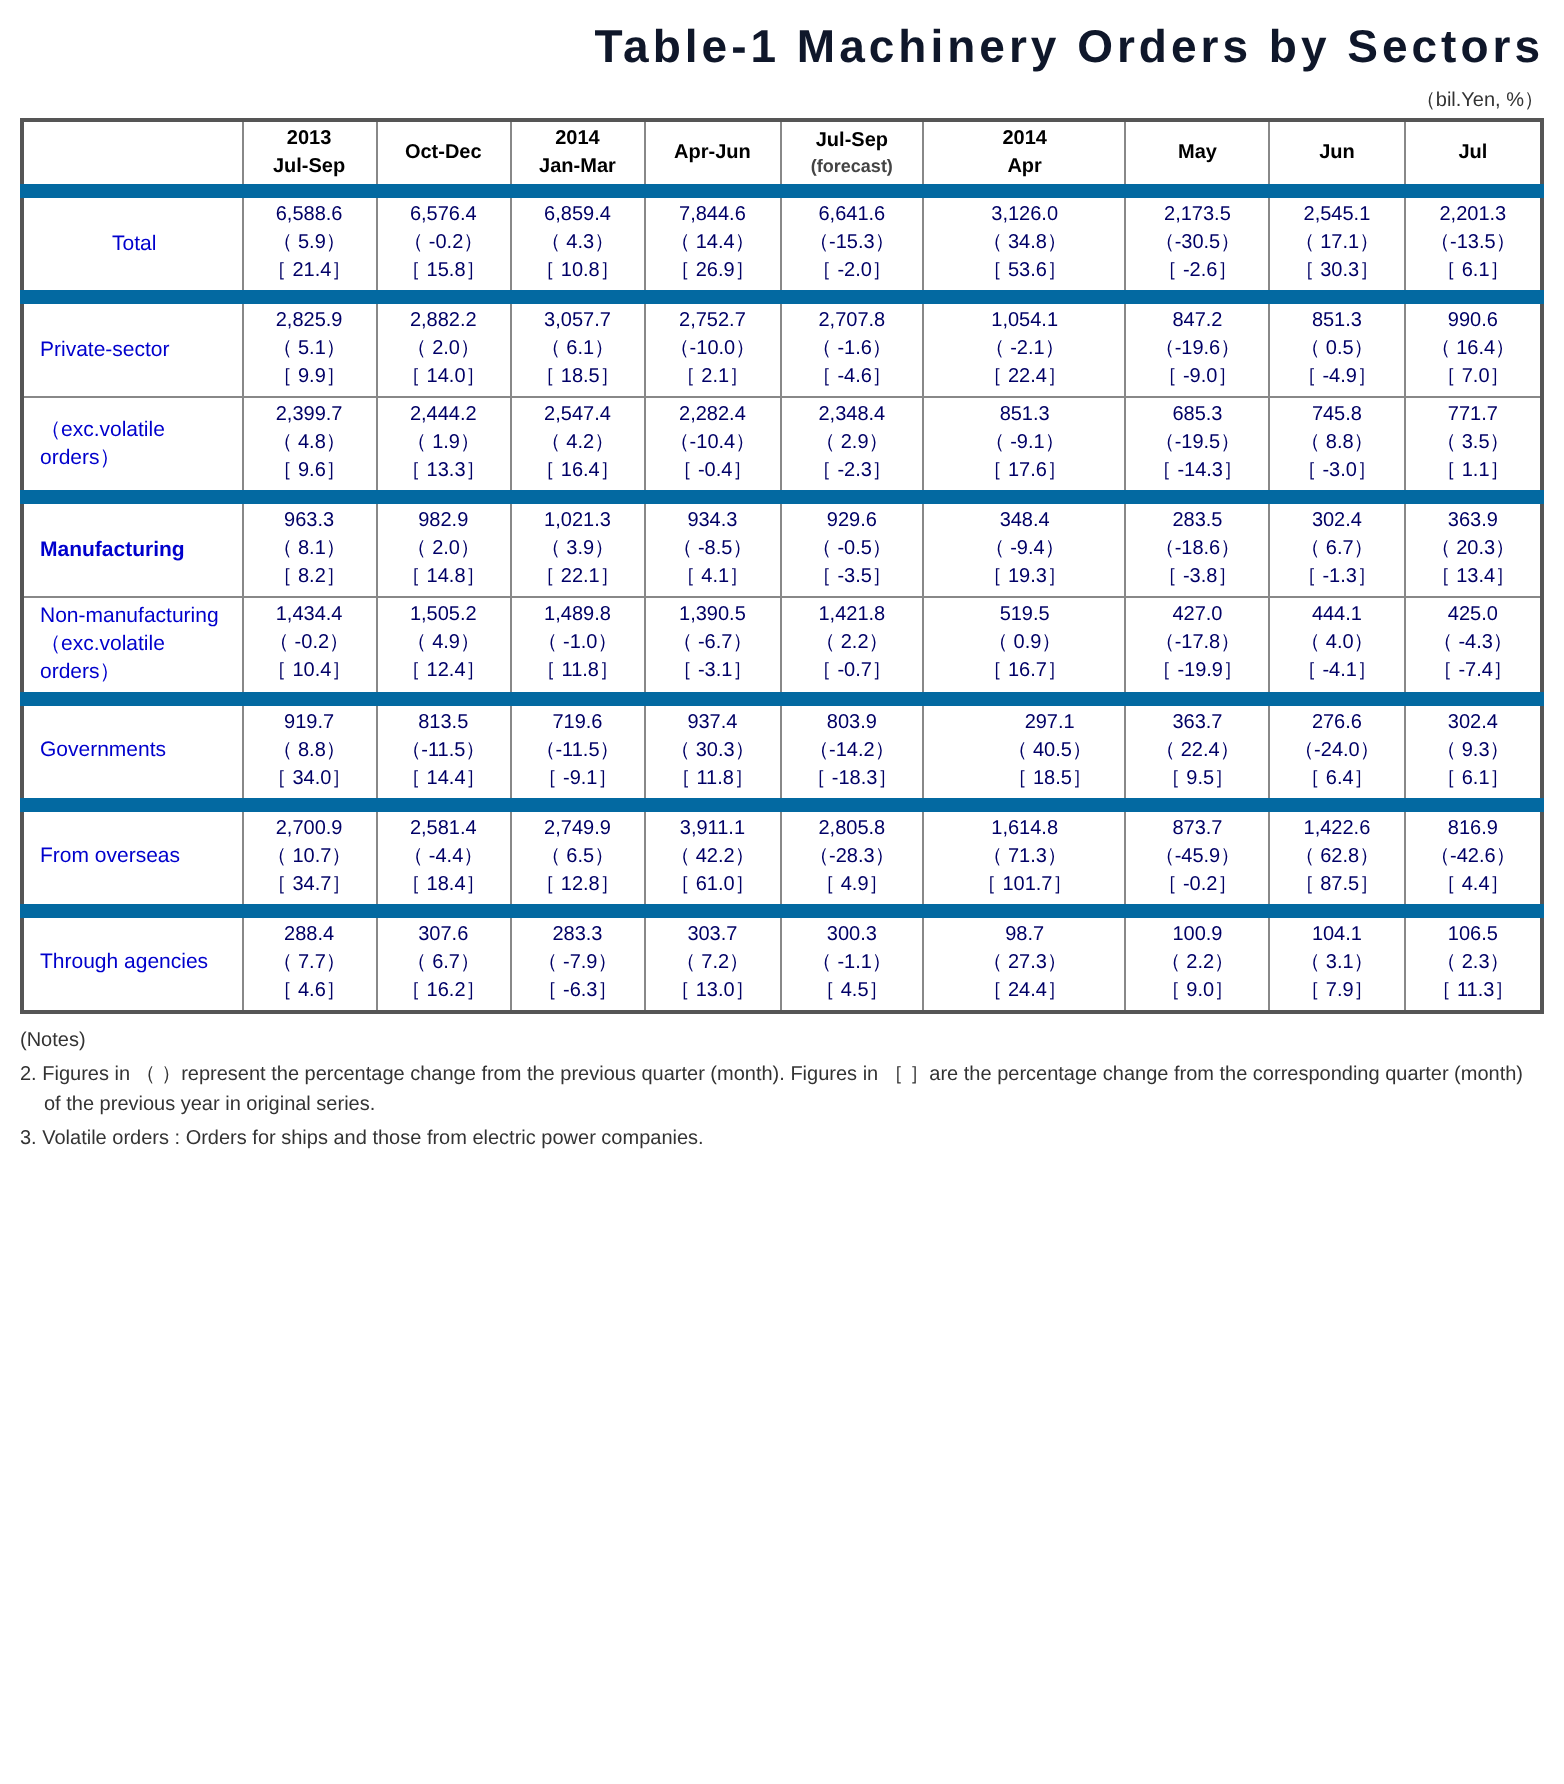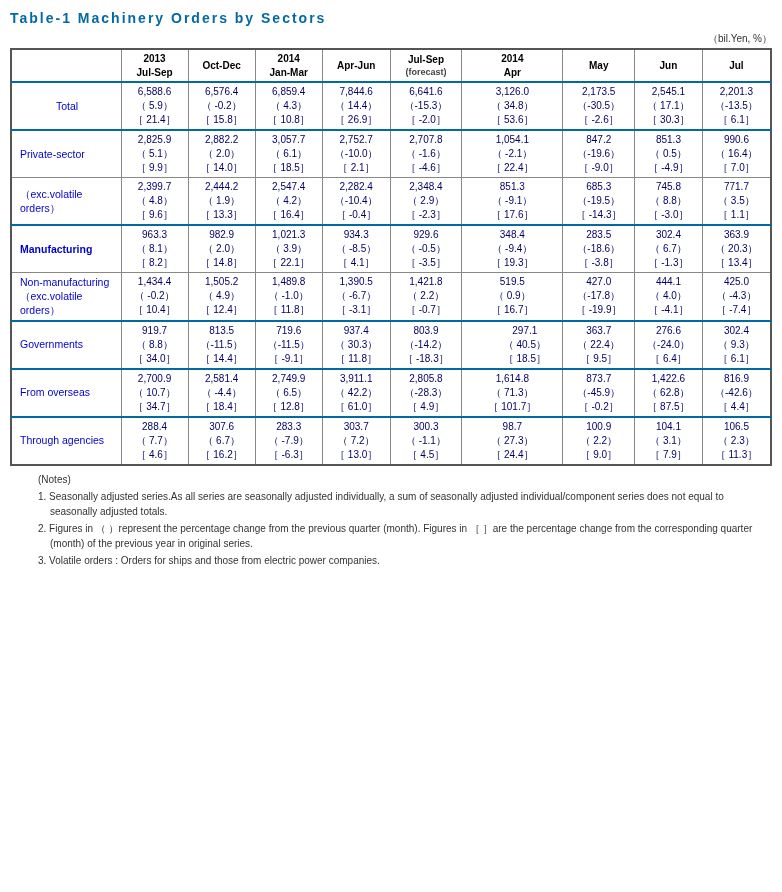--- a/index.html
+++ b/index.html
@@ -4,24 +4,24 @@
   <style>
     * { box-sizing: border-box; margin: 0; padding: 0; }
     body {
       font-family: Arial, sans-serif;
       font-size: 11px;
       background: #fff;
       padding: 10px;
       width: 782px;
     }
     h1 {
-      text-align: left;
-      font-size: 14px;
+      text-align: right;
+      font-size: 23px;
       font-weight: bold;
-      color: #0369a1;
+      color: #0f172a;
       margin-bottom: 6px;
       letter-spacing: 2px;
     }
     .unit-note {
       text-align: right;
       font-size: 10px;
       color: #333;
       margin-bottom: 2px;
     }
     table {
@@ -51,29 +51,29 @@
       font-size: 10.5px;
       vertical-align: middle;
     }
     .data-cell {
       color: #006;
       font-size: 10px;
       white-space: pre-line;
       line-height: 1.4;
     }
     .section-row td {
-      border-top: 2px solid #0369a1;
+      border-top: 7px solid #0369a1;
     }
     .notes {
       margin-top: 6px;
       font-size: 10px;
       color: #333;
       line-height: 1.5;
     }
-    .notes p { margin-bottom: 2px; margin-left: 28px; }
+    .notes p { margin-bottom: 2px; }
     .forecast-sub {
       font-size: 9px;
       color: #444;
       display: block;
     }
     .header-top {
       font-size: 10px;
       font-weight: bold;
     }
   </style>
@@ -338,16 +338,15 @@
 ［ 7.9］</td>
         <td class="data-cell" style="white-space: pre-line;">106.5
 （ 2.3）
 ［ 11.3］</td>
       </tr>
     </tbody>
 </table>
 
 <div class="notes">
   <p>(Notes)</p>
-<p style="padding-left: 12px; text-indent: -12px;">1. Seasonally adjusted series.As all series are seasonally adjusted individually, a sum of seasonally adjusted individual/component series does not equal to seasonally adjusted totals.</p>
     <p style="padding-left: 12px; text-indent: -12px;">2. Figures in （ ）represent the percentage change from the previous quarter (month). Figures in ［ ］are the percentage change from the corresponding quarter (month) of the previous year in original series.</p>
     <p style="padding-left: 12px; text-indent: -12px;">3. Volatile orders : Orders for ships and those from electric power companies.</p>
   </div>
 
 </body></html>

